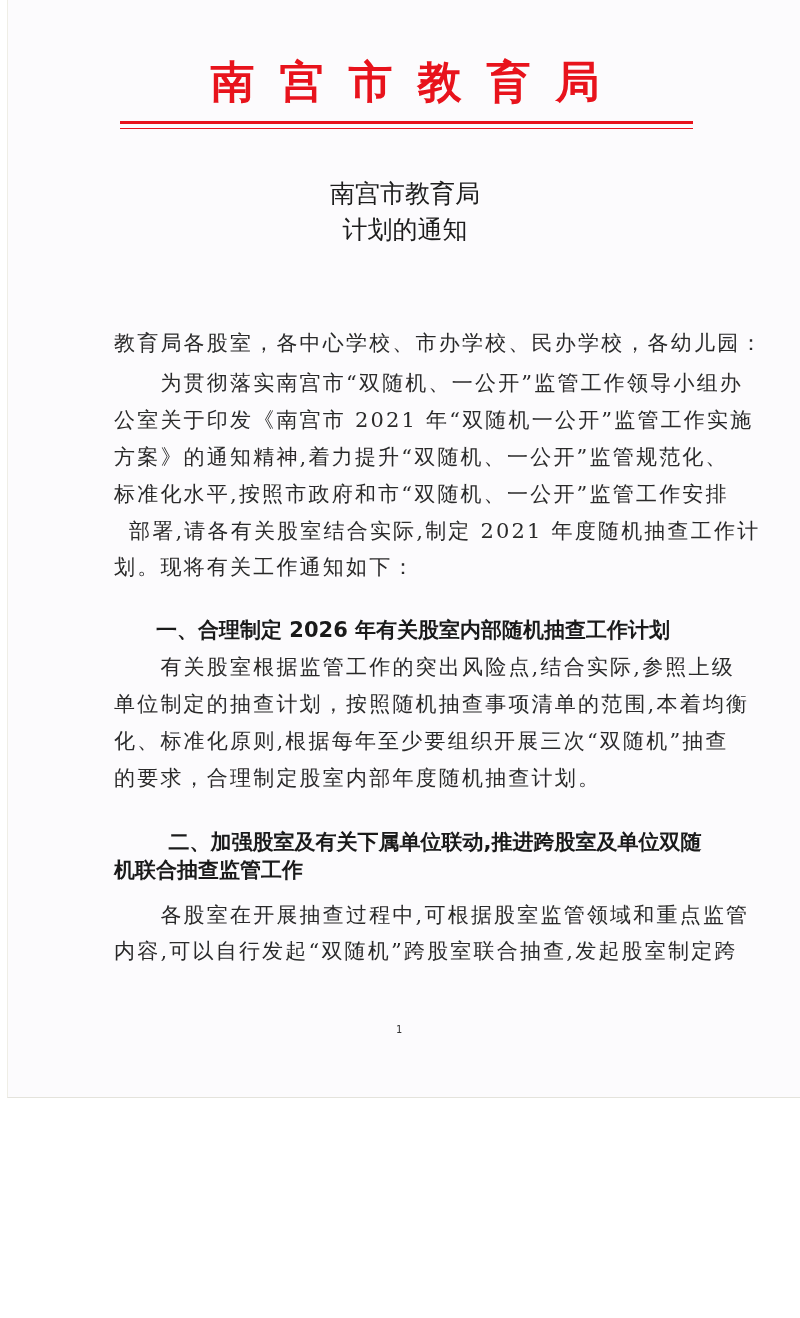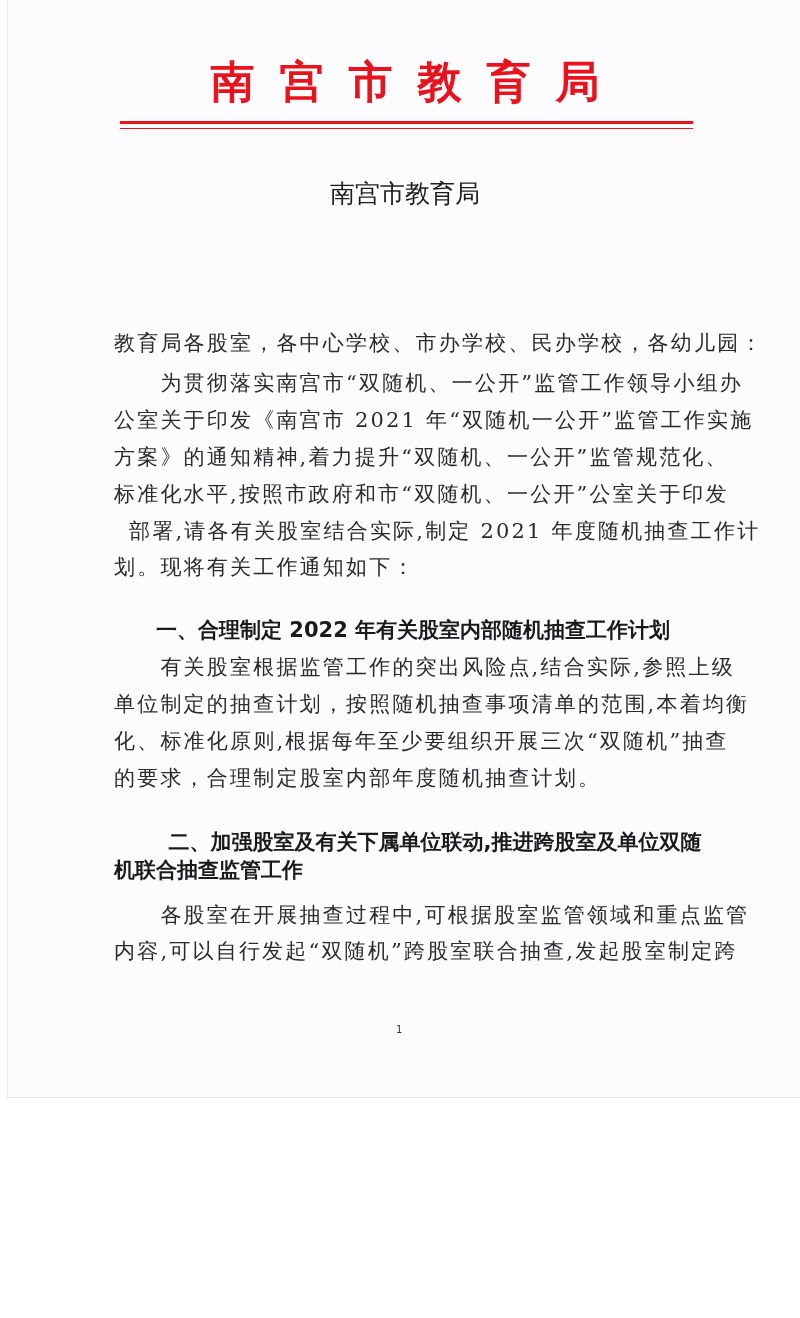--- a/index.html
+++ b/index.html
@@ -102,32 +102,33 @@
 
 <div class="scan-page">
 </div>
 
 <div class="letterhead">南宫市教育局</div>
 <div class="rule-thick"></div>
 <div class="rule-thin"></div>
 
 <div class="doc-title">
   <div>南宫市教育局</div>
+  <div>计划的通知</div>
 </div>
 
 <div class="body-text" style="top:330px;text-align:center;">教育局各股室，各中心学校、市办学校、民办学校，各幼儿园：</div>
 
 <div class="body-text" style="top:370px;">　　为贯彻落实南宫市“双随机、一公开”监管工作领导小组办</div>
 <div class="body-text" style="top:407px;">公室关于印发《南宫市 2021 年“双随机一公开”监管工作实施</div>
 <div class="body-text" style="top:444px;">方案》的通知精神,着力提升“双随机、一公开”监管规范化、</div>
-<div class="body-text" style="top:481px;">标准化水平,按照市政府和市“双随机、一公开”公室关于印发</div>
+<div class="body-text" style="top:481px;">标准化水平,按照市政府和市“双随机、一公开”监管工作安排</div>
 <div class="body-text" style="top:518px;margin-left:15px;">部署,请各有关股室结合实际,制定 2021 年度随机抽查工作计</div>
 <div class="body-text" style="top:554px;">划。现将有关工作通知如下：</div>
 
-<div class="heading" style="top:617px;">　　一、合理制定 2022 年有关股室内部随机抽查工作计划</div>
+<div class="heading" style="top:617px;">　　一、合理制定 2026 年有关股室内部随机抽查工作计划</div>
 
 <div class="body-text" style="top:654px;">　　有关股室根据监管工作的突出风险点,结合实际,参照上级</div>
 <div class="body-text" style="top:691px;">单位制定的抽查计划，按照随机抽查事项清单的范围,本着均衡</div>
 <div class="body-text" style="top:728px;">化、标准化原则,根据每年至少要组织开展三次“双随机”抽查</div>
 <div class="body-text" style="top:765px;">的要求，合理制定股室内部年度随机抽查计划。</div>
 
 <div class="heading" style="top:829px;text-align:center;">　　二、加强股室及有关下属单位联动,推进跨股室及单位双随</div>
 <div class="heading" style="top:857px;">机联合抽查监管工作</div>
 
 <div class="body-text" style="top:902px;">　　各股室在开展抽查过程中,可根据股室监管领域和重点监管</div>

